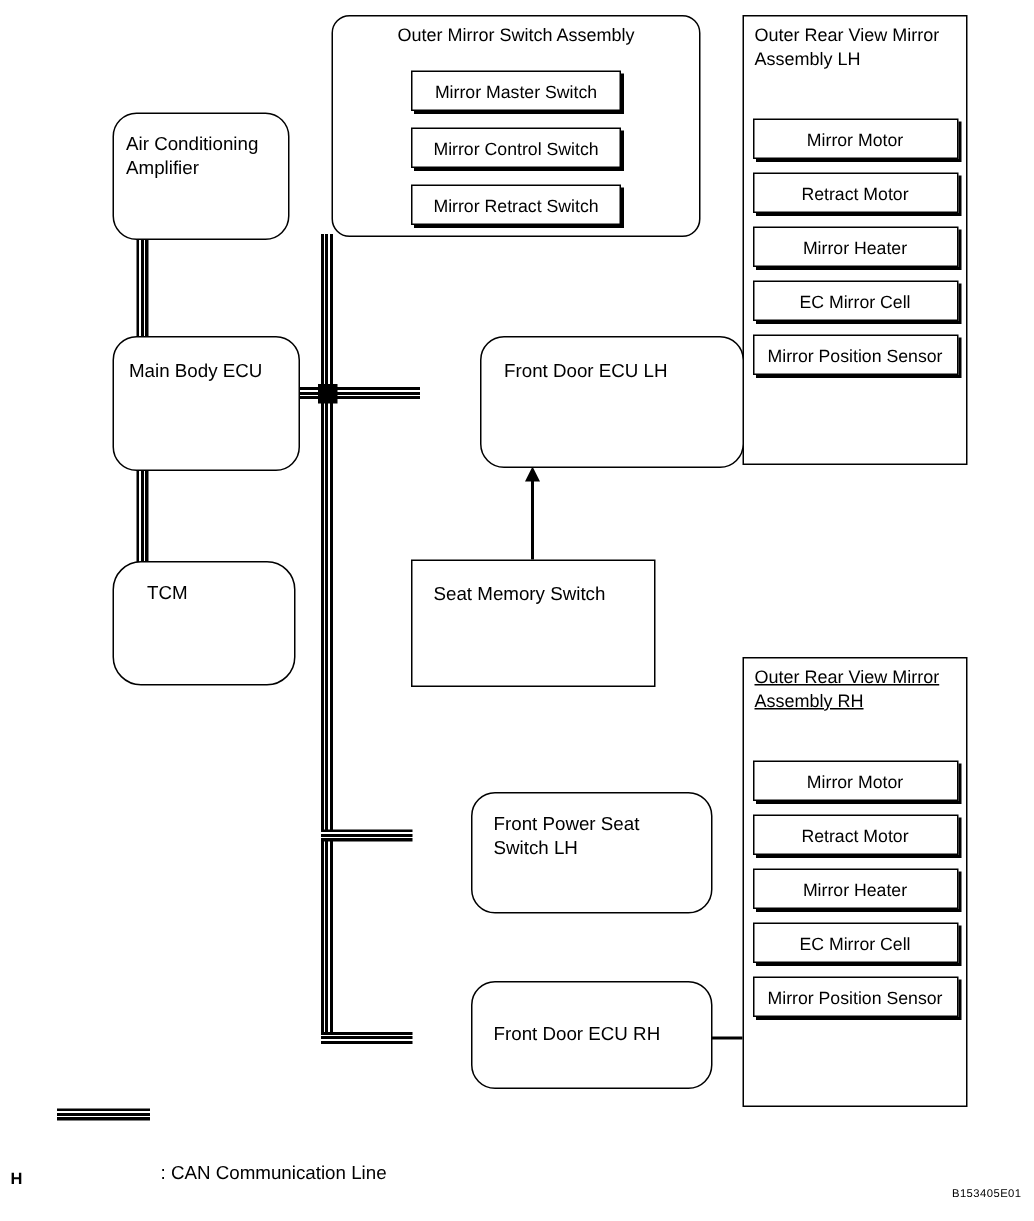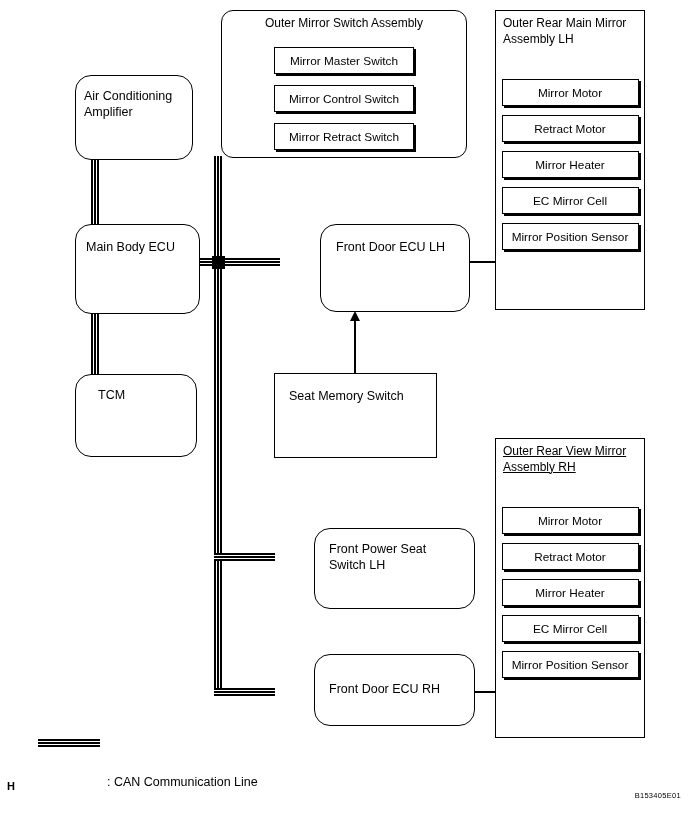--- a/index.html
+++ b/index.html
@@ -48,21 +48,21 @@
   <div class="abs rounded" style="left:181px;top:10px;width:246px;height:148px;border-radius:12px;">
     <div class="assembly-title" style="text-align:center;padding-top:5px;">Outer Mirror Switch Assembly</div>
     <div class="items-col" style="top:36px;gap:11px;align-items:center;">
       <div class="item">Mirror Master Switch</div>
       <div class="item">Mirror Control Switch</div>
       <div class="item">Mirror Retract Switch</div>
     </div>
   </div>
 
   <div class="abs rect rvm" style="left:495px;top:10px;width:150px;height:300px;">
-    <div class="assembly-title" style="padding:5px 4px 0 7px;">Outer Rear Main Mirror Assembly LH</div>
+    <div class="assembly-title" style="padding:5px 4px 0 7px;">Outer Rear View Mirror Assembly LH</div>
     <div class="items-col" style="top:68px;gap:9px;">
       <div class="item">Mirror Motor</div>
       <div class="item">Retract Motor</div>
       <div class="item">Mirror Heater</div>
       <div class="item">EC Mirror Cell</div>
       <div class="item">Mirror Position Sensor</div>
     </div>
   </div>
 
   <div class="abs rect rvm" style="left:495px;top:438px;width:150px;height:300px;">
@@ -77,25 +77,25 @@
   </div>
 
   <div class="abs rounded" style="left:35px;top:75px;width:118px;height:85px;padding:12px 8px;">
     <span class="lbl">Air Conditioning Amplifier</span>
   </div>
 
   <div class="abs rounded" style="left:35px;top:224px;width:125px;height:90px;padding:14px 10px;">
     <span class="lbl">Main Body ECU</span>
   </div>
 
-  <div class="abs rounded" style="left:35px;top:374px;width:122px;height:83px;padding:12px 22px;">
+  <div class="abs rounded" style="left:35px;top:374px;width:122px;height:83px;padding:12px 22px;border-radius:19px;">
     <span class="lbl">TCM</span>
   </div>
 
-  <div class="abs rounded" style="left:280px;top:224px;width:150px;height:88px;padding:14px 15px;">
+  <div class="abs rounded" style="left:280px;top:224px;width:176px;height:88px;padding:14px 15px;">
     <span class="lbl">Front Door ECU LH</span>
   </div>
 
   <div class="abs rect" style="left:274px;top:373px;width:163px;height:85px;padding:14px 14px;">
     <span class="lbl">Seat Memory Switch</span>
   </div>
 
   <div class="abs rounded" style="left:274px;top:528px;width:161px;height:81px;padding:12px 14px;">
     <span class="lbl" style="width:108px;">Front Power Seat Switch LH</span>
   </div>

